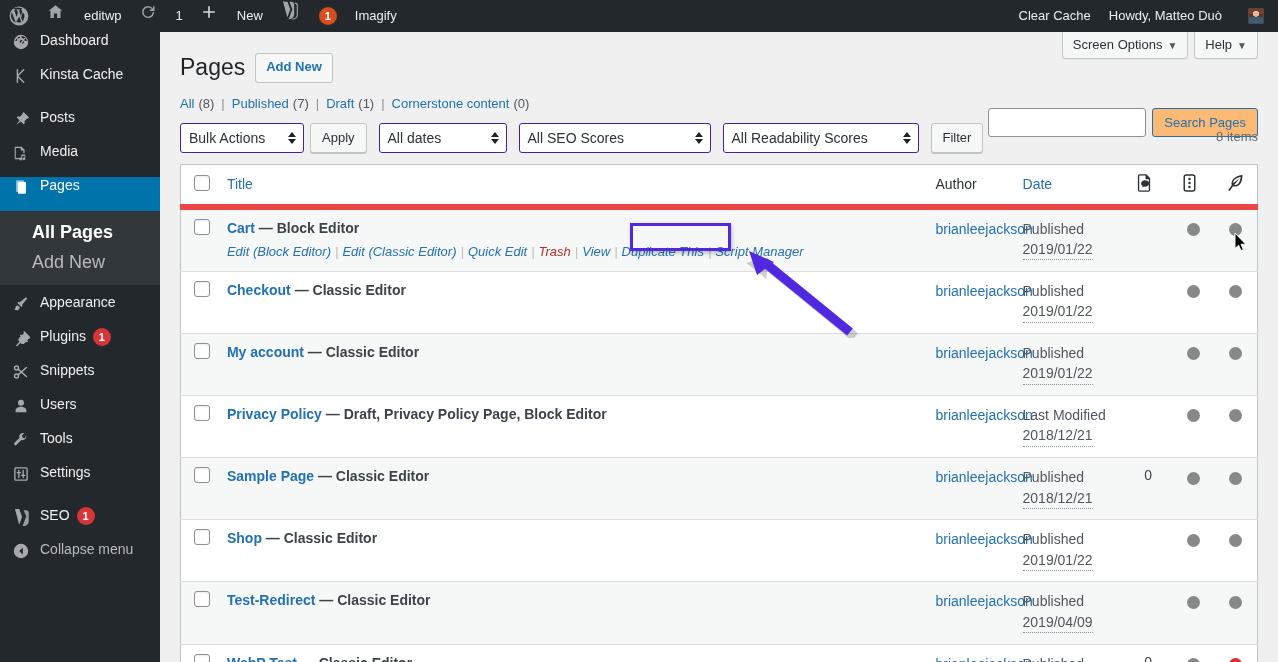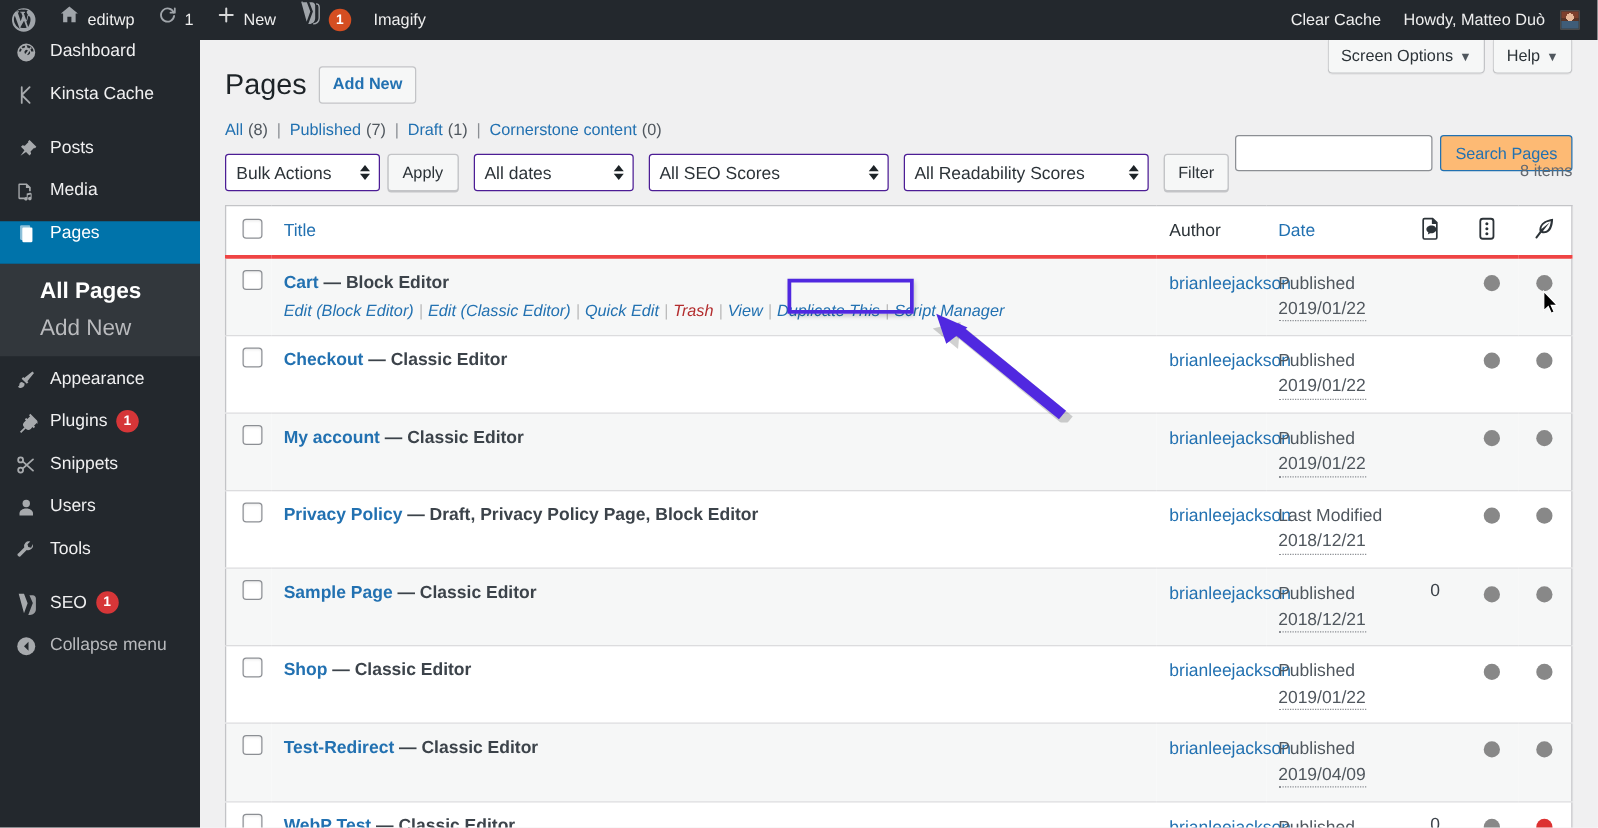--- a/index.html
+++ b/index.html
@@ -16,21 +16,21 @@
   #adminbar {
     position: absolute; top: 0; left: 0;
     width: 1278px; height: 32px;
     background: #23282d;
     color: #eeeeee;
     font-size: 13px;
     display: flex;
     align-items: stretch;
   }
   .ab-item {
-    display: flex; align-items: center; gap: 6px;
+    display: flex; align-items: center; gap: 20px;
     padding: 0 9px;
     color: #eeeeee;
     white-space: nowrap;
     cursor: pointer;
     font-size: 13px;
     line-height: 32px;
   }
   #adminbar .spacer { flex: 1; }
   .ab-right { display: flex; align-items: stretch; }
 
@@ -269,21 +269,21 @@
     box-shadow: 0 1px 1px rgba(0,0,0,.04);
     table-layout: fixed;
   }
   table.wp-list thead th {
     text-align: left;
     font-size: 14px;
     font-weight: 400;
     color: #2c3338;
     padding: 8px 10px;
     height: 33px;
-    border-bottom: 3px solid #ef4444;
+    border-bottom: 6px solid #ef4444;
     vertical-align: middle;
   }
   table.wp-list thead th a { color: #2271b1; text-decoration: none; cursor: pointer; }
   table.wp-list tbody td {
     font-size: 14px;
     color: #2c3338;
     padding: 9px 10px 9px 10px;
     vertical-align: top;
     border-top: 1px solid #dcdcde;
   }
@@ -531,20 +531,29 @@
 
   <div class="menu-item">
     <span class="m-ico">
       <svg width="18" height="18" viewBox="0 0 20 20" fill="currentColor">
           <path d="M15.8 4.6a4.3 4.3 0 0 1-5.4 5.4l-5.1 5.1a1.6 1.6 0 1 1-2.2-2.2l5.1-5.1a4.3 4.3 0 0 1 5.4-5.4L11.1 4.9l.7 2.5 2.5.7 1.5-3.5Z"></path>
         </svg>
     </span>
     <span>Tools</span>
   </div>
 
+  <div class="menu-item">
+    <span class="m-ico">
+      <svg width="18" height="18" viewBox="0 0 20 20" fill="none" stroke="currentColor" stroke-width="1.5">
+        <rect x="3.2" y="3.2" width="13.6" height="13.6" rx="1"></rect>
+        <path d="M7.6 6v8M12.4 6v8M5.8 8.4h3.6M10.6 11.6h3.6" stroke-linecap="round"></path>
+      </svg>
+    </span>
+    <span>Settings</span>
+  </div>
 
   <div class="menu-gap"></div>
 
   <div class="menu-item">
     <span class="m-ico">
       <svg width="17" height="19" viewBox="0 0 20 22" fill="currentColor">
         <path d="M3.2 1h4.1l3.4 9-3.4 9.4-5-18.4c0-.1.3 0 .9 0Z"></path>
         <path d="M15.6 2.4c1.6 0 2.9 1.3 2.9 2.9v10.4c0 3.2-2.6 5.3-5.6 5.3h-1.6l4.3-11.4L12.4 2.4h3.2Z" opacity=".9"></path>
       </svg>
     </span>

